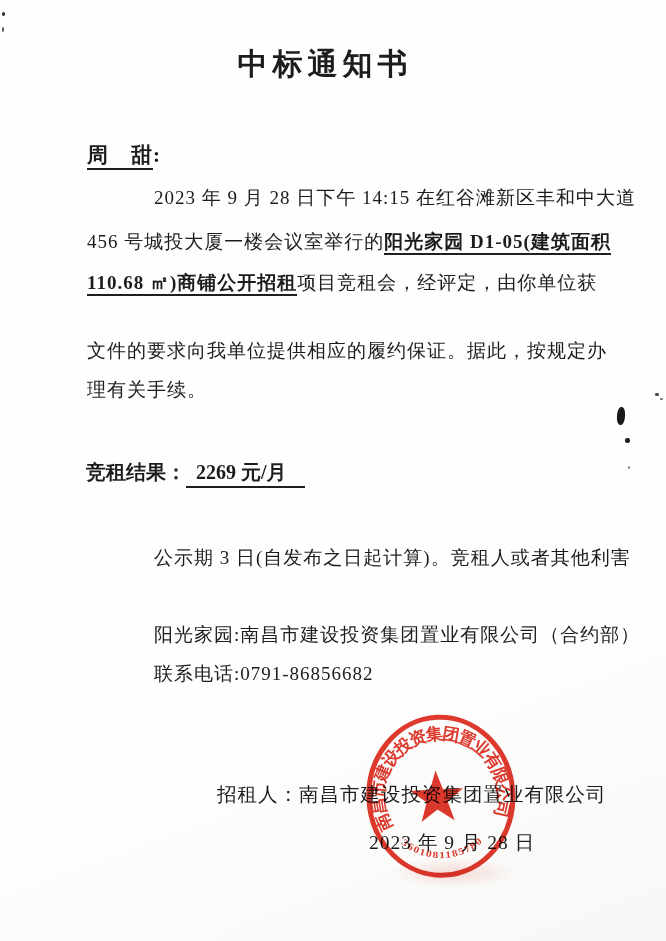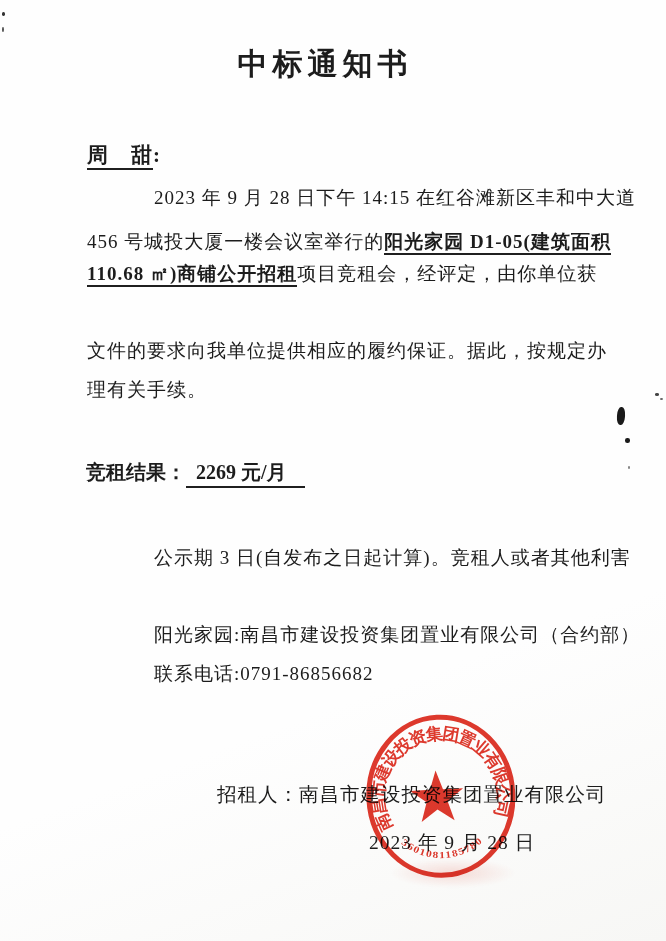--- a/index.html
+++ b/index.html
@@ -62,21 +62,21 @@
   <div class="abs title">中标通知书</div>
 
   <div class="abs recipient">
     <span class="u">周　甜</span><span>:</span>
   </div>
 
   <div class="abs bodyline l-indent" style="top:185px;">2023 年 9 月 28 日下午 14:15 在红谷滩新区丰和中大道</div>
   <div class="abs bodyline l-flush" style="top:229px;">
     <span>456 号城投大厦一楼会议室举行的</span><span class="b u">阳光家园 D1-05(建筑面积</span>
   </div>
-  <div class="abs bodyline l-flush" style="top:261px;text-align:right;">
+  <div class="abs bodyline l-flush" style="top:270px;text-align:right;">
     <span class="b u">110.68 ㎡)商铺公开招租</span><span>项目竞租会，经评定，由你单位获</span>
   </div>
   <div class="abs bodyline l-flush" style="top:377px;">理有关手续。</div>
   <div class="abs bodyline l-flush" style="top:338px;">文件的要求向我单位提供相应的履约保证。据此，按规定办</div>
 
   <div class="abs result-line">
     <span>竞租结果：</span><span class="val">2269 元/月</span>
   </div>
 
   <div class="abs bodyline l-indent" style="top:545px;">公示期 3 日(自发布之日起计算)。竞租人或者其他利害</div>

